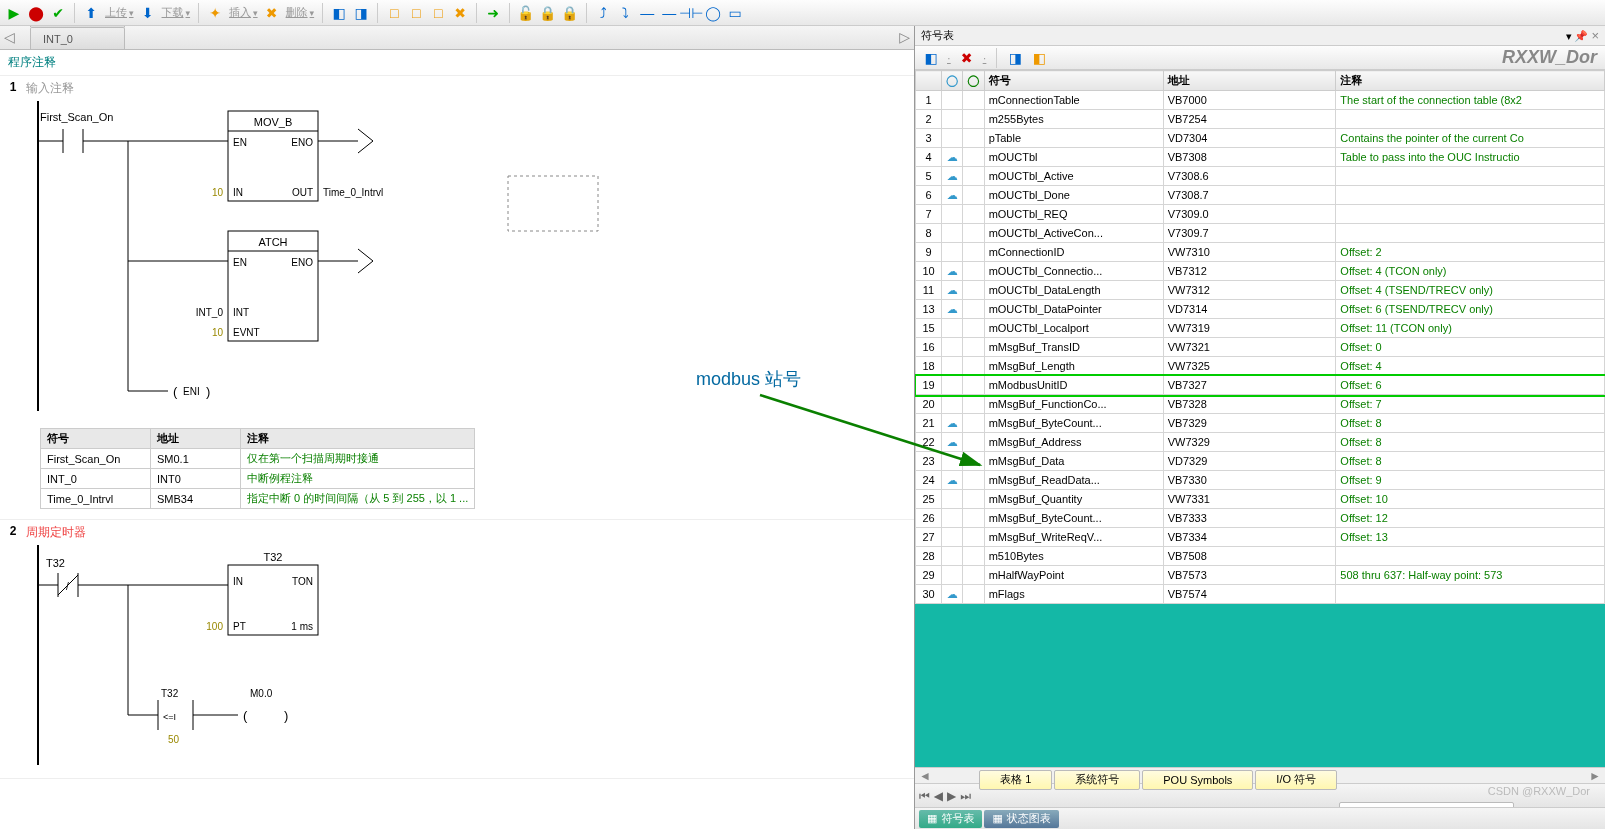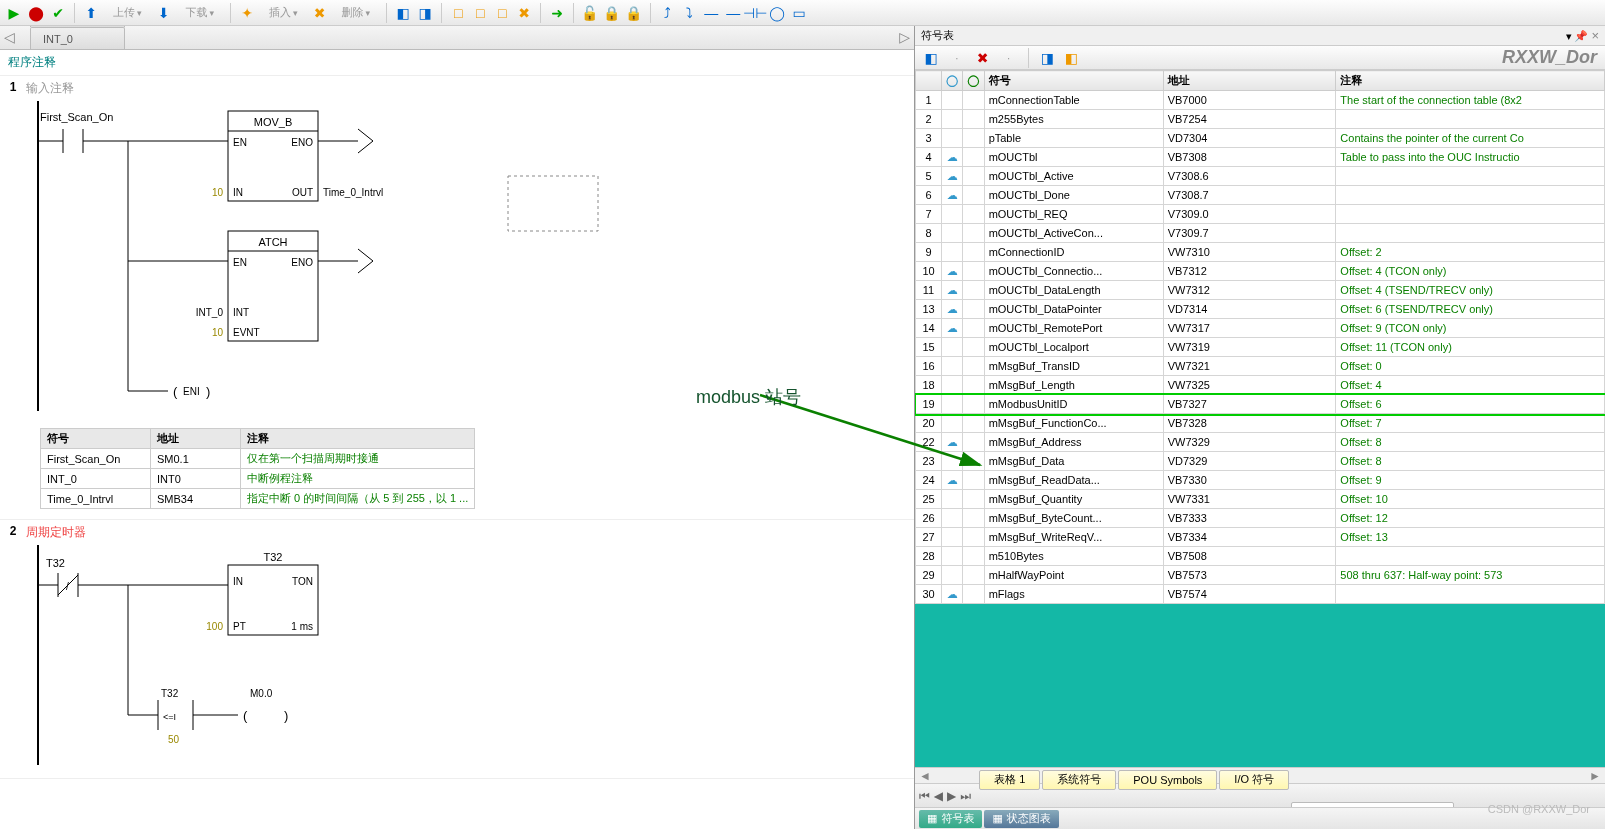--- a/index.html
+++ b/index.html
@@ -5,21 +5,21 @@
 * { box-sizing: border-box; margin: 0; padding: 0; }
 body { font-family: "Microsoft YaHei", Arial, sans-serif; font-size: 12px; background: #fff; width: 1605px; height: 829px; overflow: hidden; }
 .main-container { display: flex; flex-direction: column; height: 100%; }
 .toolbar { height: 26px; background: linear-gradient(#fdfdfd,#e8e8e8); border-bottom: 1px solid #ccc; display: flex; align-items: center; padding: 0 4px; gap: 2px; }
 .toolbar-btn { width: 20px; height: 20px; display: flex; align-items: center; justify-content: center; font-size: 14px; cursor: pointer; }
 .toolbar-btn.green { color: #0a0; }
 .toolbar-btn.red { color: #c00; }
 .toolbar-btn.blue { color: #06c; }
 .toolbar-btn.orange { color: #e90; }
 .toolbar-sep { width: 1px; height: 20px; background: #ccc; margin: 0 4px; }
-.toolbar-txt { color: #999; font-size: 11px; margin: 0 10px; }
+.toolbar-txt { color: #999; font-size: 11px; margin: 0 2px; text-decoration: underline; }
 .toolbar-dd::after { content: "▾"; color: #999; font-size: 9px; margin-left: 2px; }
 .content-area { display: flex; flex: 1; overflow: hidden; }
 .left-panel { width: 915px; display: flex; flex-direction: column; border-right: 1px solid #999; }
 .tab-bar { height: 24px; background: linear-gradient(#f5f5f5,#e5e5e5); display: flex; align-items: flex-end; padding-left: 30px; position: relative; border-bottom: 1px solid #bbb; }
 .tab-nav-left { position: absolute; left: 4px; top: 3px; color: #888; font-size: 14px; cursor: pointer; }
 .tab-nav-right { position: absolute; right: 4px; top: 3px; color: #888; font-size: 14px; cursor: pointer; }
 .tab { height: 22px; padding: 0 12px; margin-right: 2px; display: flex; align-items: center; font-size: 11px; border: 1px solid #bbb; border-bottom: none; cursor: pointer; border-radius: 2px 2px 0 0; }
 .tab.inactive { background: linear-gradient(#f0f0f0,#ddd); color: #555; }
 .ladder-area { flex: 1; overflow: auto; background: #fff; position: relative; }
 .prog-comment { color: #008080; padding: 4px 8px; font-size: 12px; border-bottom: 1px solid #eee; }
@@ -44,28 +44,28 @@
 .sym-grid td { border: 1px solid #d5d5d5; padding: 2px 4px; height: 19px; }
 .sym-grid tr.row td { background: #fff; }
 .sym-grid td.rownum { background: linear-gradient(#f8f8f8,#e5e5e5); text-align: center; width: 26px; }
 .sym-grid td.iconcell { width: 18px; text-align: center; background: #fefefe; }
 .sym-grid td.iconcell2 { width: 18px; text-align: center; background: #fefefe; }
 .sym-grid td.comment { color: #0a8000; }
 .cloud-icon { color: #39c; font-size: 11px; }
 .hscroll { height: 16px; background: #f0f0f0; border-top: 1px solid #ccc; display: flex; align-items: center; }
 .tab-footer { height: 24px; background: linear-gradient(#f5f5f5,#e5e5e5); border-top: 1px solid #ccc; display: flex; align-items: center; padding: 0 4px; }
 .tab-footer-nav { display: flex; gap: 4px; margin-right: 8px; color: #666; }
-.footer-tab { height: 20px; padding: 0 14px; border: 1px solid #bbb; background: linear-gradient(#fffce0,#fff7b0); font-size: 11px; display: flex; align-items: center; margin-right: 2px; cursor: pointer; border-radius: 2px; }
+.footer-tab { height: 20px; padding: 0 20px; border: 1px solid #bbb; background: linear-gradient(#fffce0,#fff7b0); font-size: 11px; display: flex; align-items: center; margin-right: 2px; cursor: pointer; border-radius: 2px; }
 .footer-tab.active { background: #fff; font-weight: bold; margin-top: 32px; }
 .bottom-tabs { height: 22px; background: linear-gradient(#f5f5f5,#e5e5e5); border-top: 1px solid #ccc; display: flex; align-items: center; padding: 0 4px; }
 .bottom-tab { height: 18px; padding: 0 8px; background: linear-gradient(#6ba,#3a8); color: #fff; font-size: 11px; display: flex; align-items: center; margin-right: 2px; cursor: pointer; border-radius: 2px; gap: 4px; }
 .bottom-tab.inactive { background: linear-gradient(#8ab,#579); }
-.annotation { position: absolute; color: #14532d; font-size: 18px; font-weight: normal; pointer-events: none; z-index: 100; margin-top: 18px; }
+.annotation { position: absolute; color: #0369a1; font-size: 18px; font-weight: normal; pointer-events: none; z-index: 100; }
 .arrow-svg { position: absolute; pointer-events: none; z-index: 99; }
-.watermark { position: absolute; right: 15px; bottom: 14px; color: #bbb; font-size: 11px; }
+.watermark { position: absolute; right: 15px; bottom: 32px; color: #bbb; font-size: 11px; }
 </style>
 </head>
 <body>
 
 <div class="main-container">
   <div class="toolbar">
     <div class="toolbar-btn green">▶</div>
     <div class="toolbar-btn red">⬤</div>
     <div class="toolbar-btn green">✔</div>
     <div class="toolbar-sep"></div>
@@ -359,28 +359,20 @@
               </tr>
               <tr class="row">
                 <td class="rownum">13</td>
                 <td class="iconcell"><span class="cloud-icon">☁</span></td>
                 <td class="iconcell2"></td>
                 <td>mOUCTbl_DataPointer</td>
                 <td>VD7314</td>
                 <td class="comment">Offset: 6 (TSEND/TRECV only)</td>
               </tr>
               <tr class="row">
-                <td class="rownum">14</td>
-                <td class="iconcell"><span class="cloud-icon">☁</span></td>
-                <td class="iconcell2"></td>
-                <td>mOUCTbl_RemotePort</td>
-                <td>VW7317</td>
-                <td class="comment">Offset: 9 (TCON only)</td>
-              </tr>
-              <tr class="row">
                 <td class="rownum">15</td>
                 <td class="iconcell"></td>
                 <td class="iconcell2"></td>
                 <td>mOUCTbl_Localport</td>
                 <td>VW7319</td>
                 <td class="comment">Offset: 11 (TCON only)</td>
               </tr>
               <tr class="row">
                 <td class="rownum">16</td>
                 <td class="iconcell"></td>
@@ -405,20 +397,28 @@
                 <td>VB7327</td>
                 <td class="comment">Offset: 6</td>
               </tr>
               <tr class="row">
                 <td class="rownum">20</td>
                 <td class="iconcell"></td>
                 <td class="iconcell2"></td>
                 <td>mMsgBuf_FunctionCo...</td>
                 <td>VB7328</td>
                 <td class="comment">Offset: 7</td>
+              </tr>
+              <tr class="row">
+                <td class="rownum">21</td>
+                <td class="iconcell"><span class="cloud-icon">☁</span></td>
+                <td class="iconcell2"></td>
+                <td>mMsgBuf_ByteCount...</td>
+                <td>VB7329</td>
+                <td class="comment">Offset: 8</td>
               </tr>
               <tr class="row">
                 <td class="rownum">22</td>
                 <td class="iconcell"><span class="cloud-icon">☁</span></td>
                 <td class="iconcell2"></td>
                 <td>mMsgBuf_Address</td>
                 <td>VW7329</td>
                 <td class="comment">Offset: 8</td>
               </tr>
               <tr class="row">

